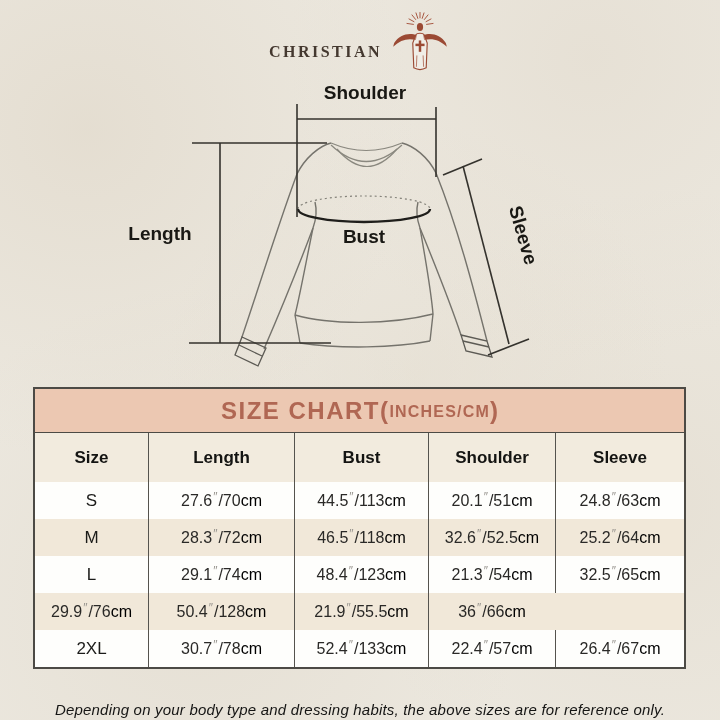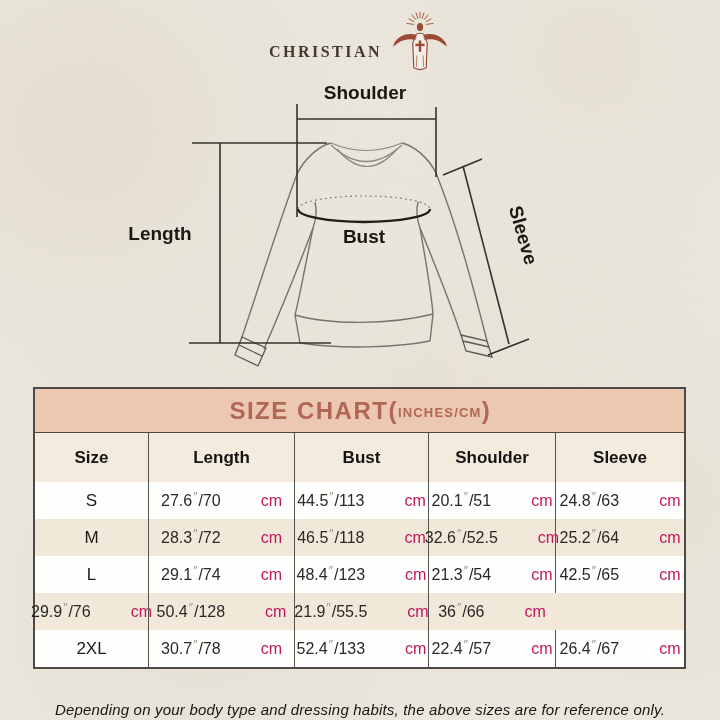--- a/index.html
+++ b/index.html
@@ -19,33 +19,33 @@
   .brand{position:absolute;top:12px;left:0;right:0;display:flex;align-items:center;justify-content:center;gap:7px;}
   .brand-text{font-family:"Liberation Serif", serif;font-weight:700;font-size:16px;letter-spacing:2.5px;color:#44382f;margin-top:20px;}
   .brand svg{display:block;}
   
   .diagram{position:absolute;top:78px;left:0;}
   .dim-label{font-family:"Liberation Sans", sans-serif;font-weight:bold;font-size:19px;fill:#191814;}
   
   .size-table{position:absolute;left:33px;top:387px;width:649px;border:2px solid #4c4a45;background:#fff;}
   .band{height:43px;background:#ecc8b2;border-bottom:1.5px solid #4c4a45;display:flex;align-items:center;justify-content:center;color:#b06753;font-weight:bold;}
   .band .t-main{font-size:24px;letter-spacing:1.5px;}
-  .band .t-unit{font-size:13px;letter-spacing:1.2px;padding-top:3px;}
+  .band .t-unit{font-size:16px;letter-spacing:1.2px;padding-top:3px;}
   .band .t-close{font-size:24px;}
   .row{display:grid;grid-template-columns:113px 146px 134px 127px 129px;}
   .row-head{height:49px;background:#f2ebde;}
   .row-head .cell{font-weight:bold;font-size:17px;color:#141412;}
   .row-data{height:37px;}
   .row-white{background:#fefefc;}
   .row-tan{background:#f1e8d9;}
   .cell{display:flex;align-items:center;justify-content:center;font-size:16px;color:#2a2927;}
   .row .cell + .cell{border-left:1px solid #55534e;}
   .cell-size{font-size:17px;color:#1b1b19;}
   .im{color:#97948e;font-size:12px;position:relative;top:-4px;padding:0 1px;}
-  .u{color:#be185d;padding-left:40px;}
+  .u{color:#000000;}
   
   .footer{position:absolute;top:686px;left:0;right:0;text-align:center;font-size:15px;color:#151514;letter-spacing:.2px;font-style:italic;}
 </style>
 </head>
 <body>
 
 <div class="page">
 
   <header class="brand">
     <span class="brand-text">CHRISTIAN</span>
@@ -219,21 +219,21 @@
           <span class="u">cm</span>
         </div>
       <div class="cell">
           <span>21.3</span>
           <span class="im">″</span>
           <span>/</span>
           <span>54</span>
           <span class="u">cm</span>
         </div>
       <div class="cell">
-          <span>42.5</span>
+          <span>32.5</span>
           <span class="im">″</span>
           <span>/</span>
           <span>65</span>
           <span class="u">cm</span>
         </div>
     </div>
 
     <div class="row row-data row-tan">
       <div class="cell">
           <span>29.9</span>

